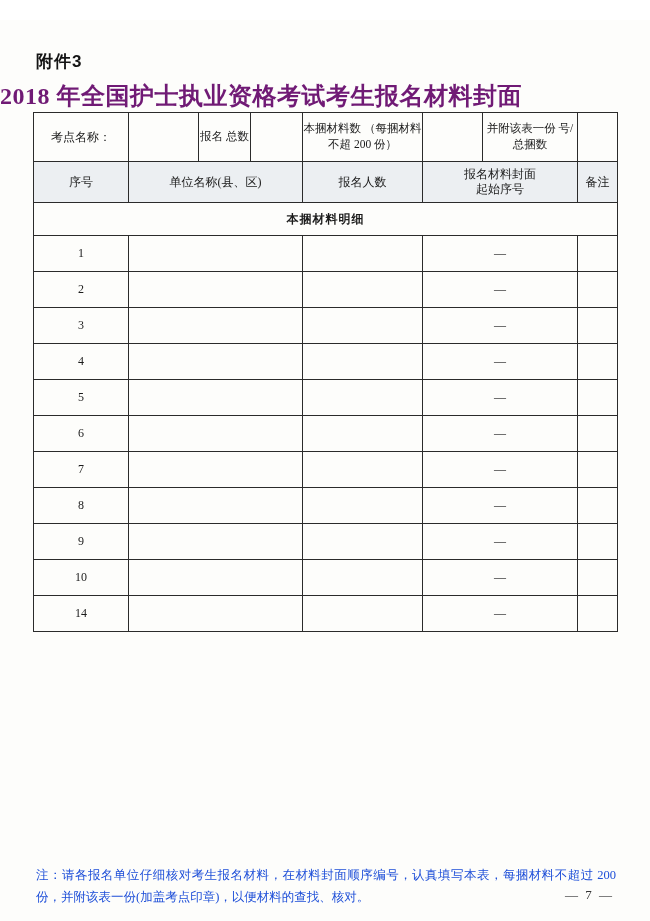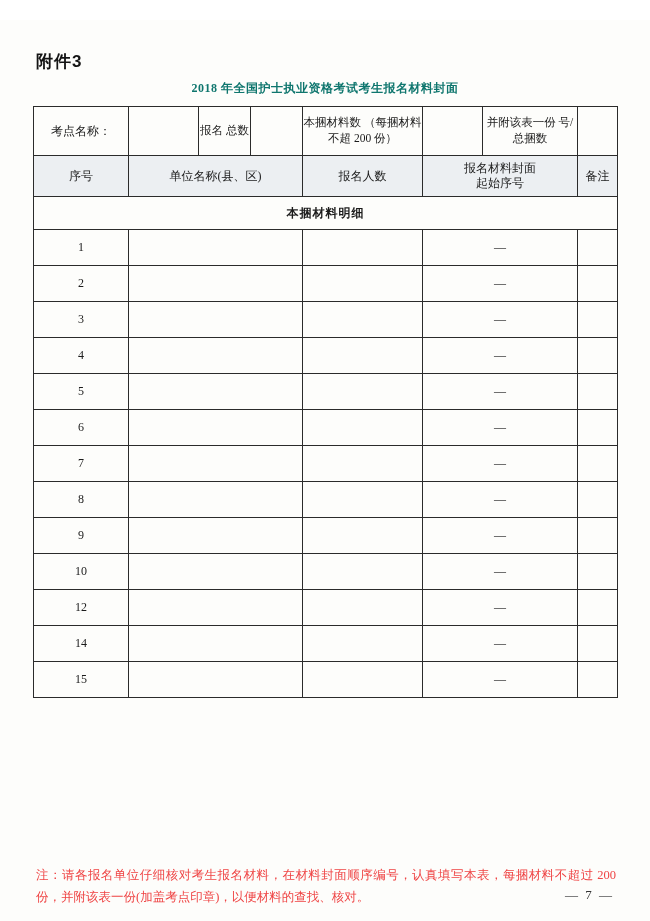--- a/index.html
+++ b/index.html
@@ -29,31 +29,30 @@
     font-family: "Liberation Sans", sans-serif;
     font-weight: bold;
     letter-spacing: 1px;
     color: #141414;
   }
   .doc-title {
     position: absolute;
     left: 0;
     right: 0;
     top: 60px;
-    text-align: center;
-    font-size: 12px;
+    font-size: 24px;
     font-weight: bold;
     font-family: "Liberation Serif", serif;
-    color: #0f766e;
+    color: #701a75;
     letter-spacing: 0.5px;
   }
   .form-wrap {
     position: absolute;
     left: 33px;
-    top: 86px;
+    top: 92px;
     width: 584px;
   }
   table.form {
     border-collapse: collapse;
     width: 584px;
     table-layout: fixed;
   }
   table.form td {
     border: 1px solid #2b2b2b;
     font-size: 12px;
@@ -107,21 +106,21 @@
     font-size: 13px;
     letter-spacing: 1px;
   }
   .note {
     position: absolute;
     left: 36px;
     top: 845px;
     width: 580px;
     font-size: 12.5px;
     line-height: 1.75;
-    color: #ef4444;
+    color: #1d4ed8;
     text-align: justify;
   }
   .page-number {
     position: absolute;
     right: 36px;
     bottom: 18px;
     font-size: 13px;
     color: #333;
     letter-spacing: 2px;
   }
@@ -249,35 +248,21 @@
         <td class="row-cell"></td>
       </tr>
       <tr class="data-row">
         <td class="row-cell idx-cell">10</td>
         <td class="row-cell" colspan="3"></td>
         <td class="row-cell"></td>
         <td class="row-cell dash" colspan="2">—</td>
         <td class="row-cell"></td>
       </tr>
       <tr class="data-row">
-        <td class="row-cell idx-cell">12</td>
-        <td class="row-cell" colspan="3"></td>
-        <td class="row-cell"></td>
-        <td class="row-cell dash" colspan="2">—</td>
-        <td class="row-cell"></td>
-      </tr>
-      <tr class="data-row">
         <td class="row-cell idx-cell">14</td>
-        <td class="row-cell" colspan="3"></td>
-        <td class="row-cell"></td>
-        <td class="row-cell dash" colspan="2">—</td>
-        <td class="row-cell"></td>
-      </tr>
-      <tr class="data-row">
-        <td class="row-cell idx-cell">15</td>
         <td class="row-cell" colspan="3"></td>
         <td class="row-cell"></td>
         <td class="row-cell dash" colspan="2">—</td>
         <td class="row-cell"></td>
       </tr>
 
     </tbody>
       </table>
   </div>
 

